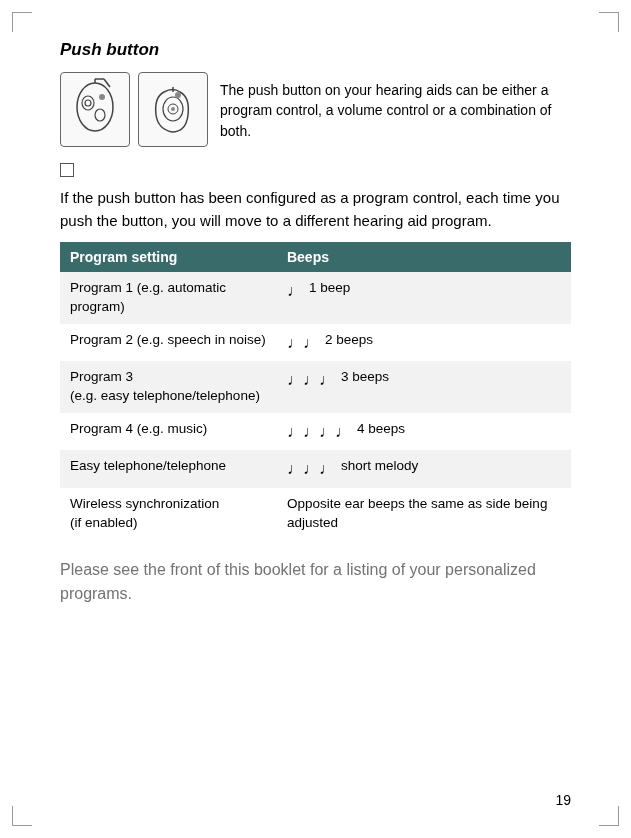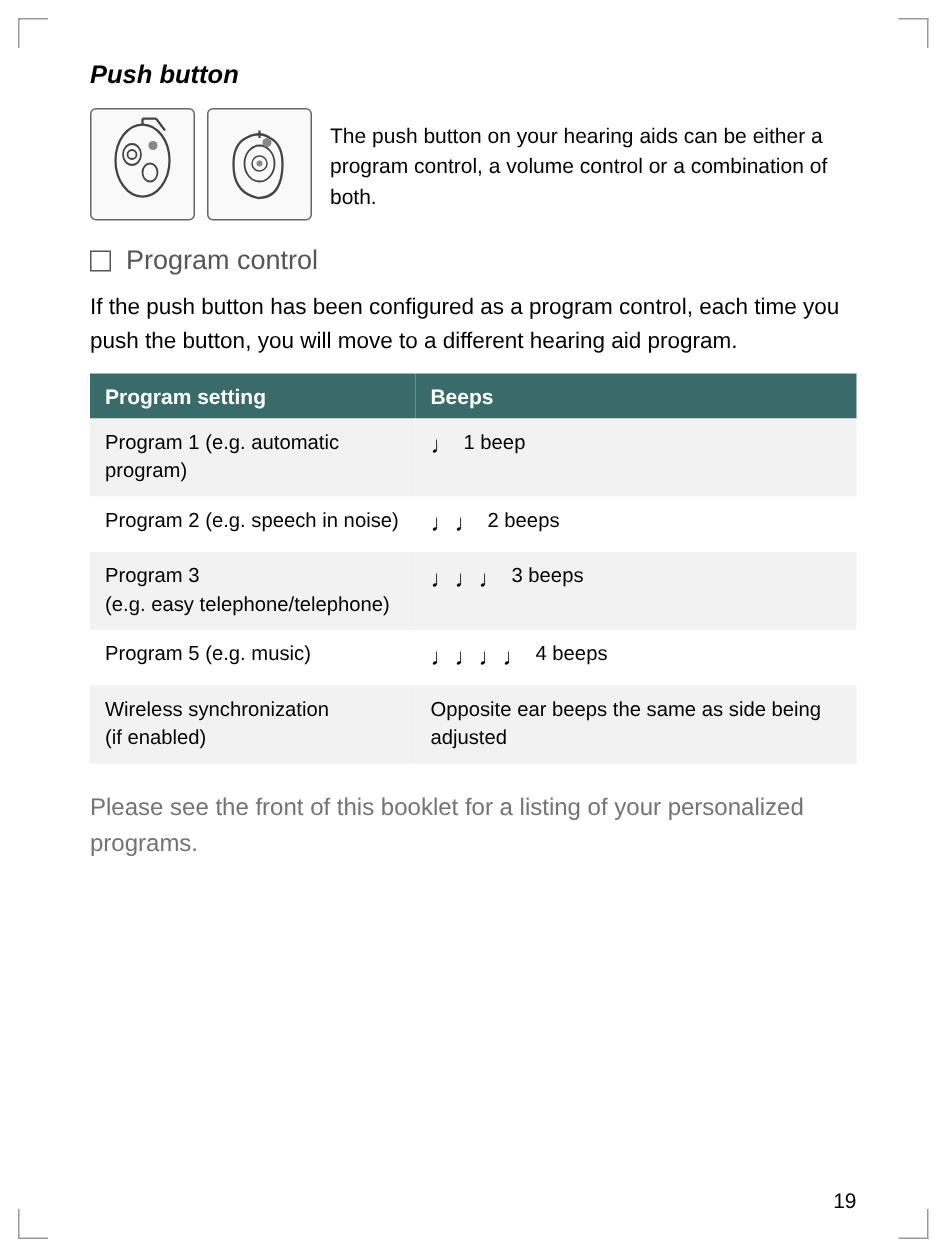--- a/index.html
+++ b/index.html
@@ -188,21 +188,20 @@
           <line x1="29" y1="15" x2="29" y2="10" stroke="#444" stroke-width="1.5"></line>
           <circle cx="34" cy="18" r="3" fill="#888"></circle>
         </svg>
       </div>
     </div>
     <p class="push-button-desc">The push button on your hearing aids can be either a program control, a volume control or a combination of both.</p>
   </div>
 
   <div class="program-control-heading">
     <div class="checkbox-icon"></div>
-    <span class="program-control-label">Program control</span>
   </div>
 
   <p class="body-text">If the push button has been configured as a program control, each time you push the button, you will move to a different hearing aid program.</p>
 
   <table class="program-table">
     <thead>
       <tr>
         <th>Program setting</th>
         <th>Beeps</th>
       </tr>
@@ -229,29 +228,38 @@
         <tr>
           <td>Program 3<br>(e.g. easy telephone/telephone)</td>
           <td class="beep-col">
             <div class="beep-notes">
               <span class="music-notes">♩♩♩</span>
               <span>3 beeps</span>
             </div>
           </td>
         </tr>
         <tr>
-          <td>Program 5 (e.g. music)</td>
+          <td>Program 4 (e.g. music)</td>
           <td class="beep-col">
             <div class="beep-notes">
               <span class="music-notes">♩♩♩♩</span>
               <span>4 beeps</span>
             </div>
           </td>
         </tr>
         <tr>
+          <td>Easy telephone/telephone</td>
+          <td class="beep-col">
+            <div class="beep-notes">
+              <span class="music-notes">♩♩♩</span>
+              <span>short melody</span>
+            </div>
+          </td>
+        </tr>
+        <tr>
           <td>Wireless synchronization<br>(if enabled)</td>
           <td class="beep-col">Opposite ear beeps the same as side being adjusted</td>
         </tr>
       </tbody>
   </table>
 
   <p class="footer-text">Please see the front of this booklet for a listing of your personalized programs.</p>
 
   <span class="page-number">19</span>
 </div>

